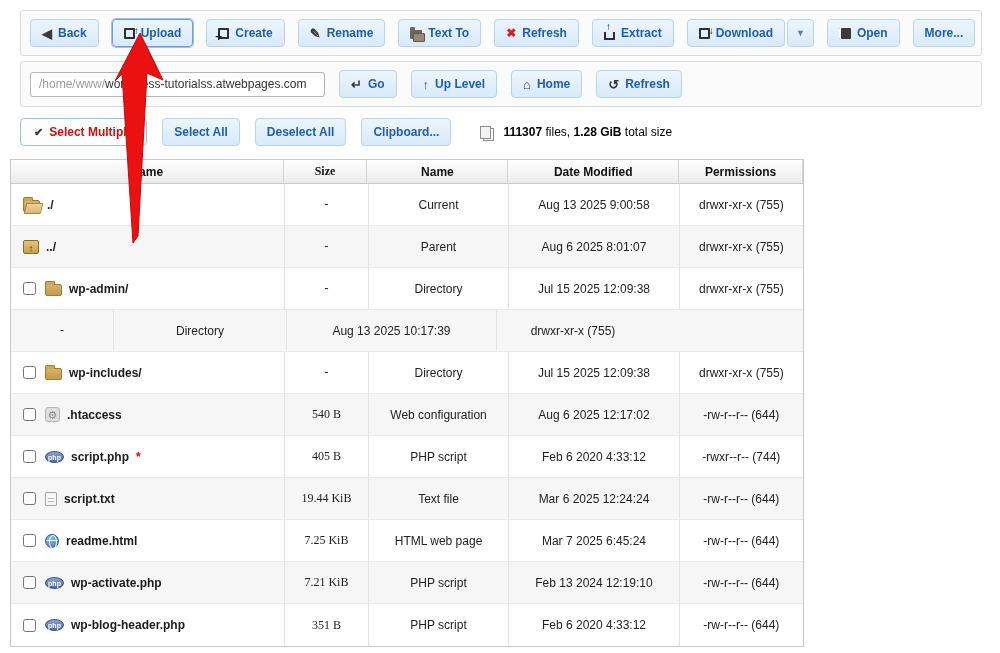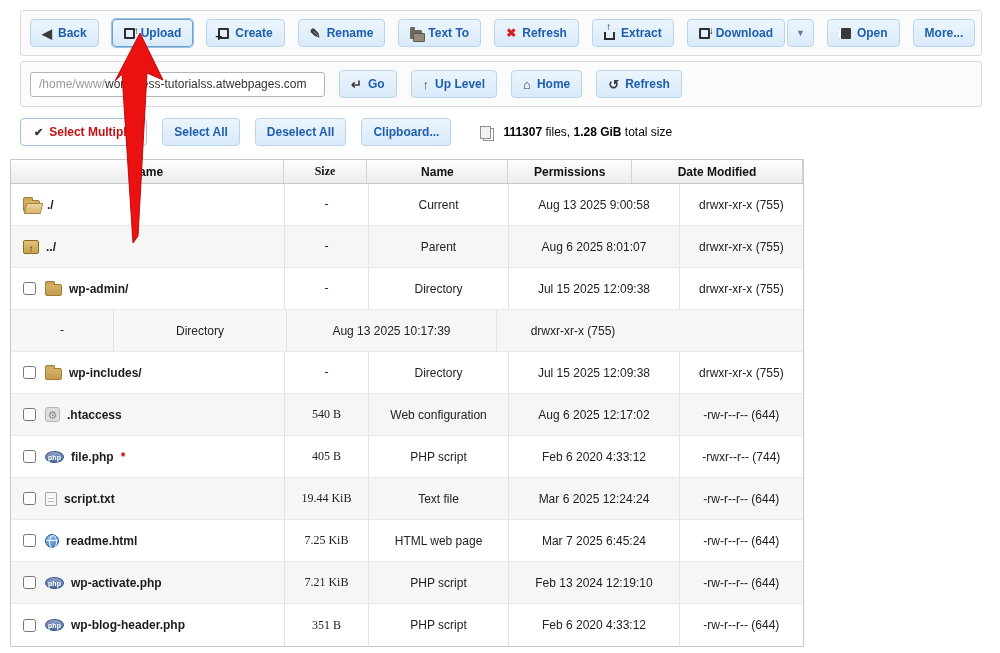--- a/index.html
+++ b/index.html
@@ -196,22 +196,22 @@
       <span class="ic-pages"></span>
       <span><b>111307</b><span> files, </span><b>1.28 GiB</b><span> total size</span></span>
     </span>
   </div>
 
   <div class="ftable">
     <div class="tr head">
       <div class="td w-name">Name</div>
       <div class="td w-size">Size</div>
       <div class="td w-type">Name</div>
+      <div class="td w-date">Date Modified</div>
       <div class="td w-perm">Permissions</div>
-      <div class="td w-date">Date Modified</div>
     </div>
 
     <div class="tr">
       <div class="td w-name">
         <span class="fi fi-folder open"></span>
         <span class="fname">./</span>
       </div>
       <div class="td w-size">-</div>
       <div class="td w-type">Current</div>
       <div class="td w-date">Aug 13 2025 9:00:58</div>
@@ -269,21 +269,21 @@
       <div class="td w-size">540 B</div>
       <div class="td w-type">Web configuration</div>
       <div class="td w-date">Aug 6 2025 12:17:02</div>
       <div class="td w-perm">-rw-r--r-- (644)</div>
     </div>
 
     <div class="tr">
       <div class="td w-name">
         <input type="checkbox" class="cb" style="">
         <span class="fi fi-php">php</span>
-        <span class="fname">file.php</span>
+        <span class="fname">script.php</span>
           <span class="star">*</span>
       </div>
       <div class="td w-size">405 B</div>
       <div class="td w-type">PHP script</div>
       <div class="td w-date">Feb 6 2020 4:33:12</div>
       <div class="td w-perm">-rwxr--r-- (744)</div>
     </div>
 
     <div class="tr alt">
       <div class="td w-name">

